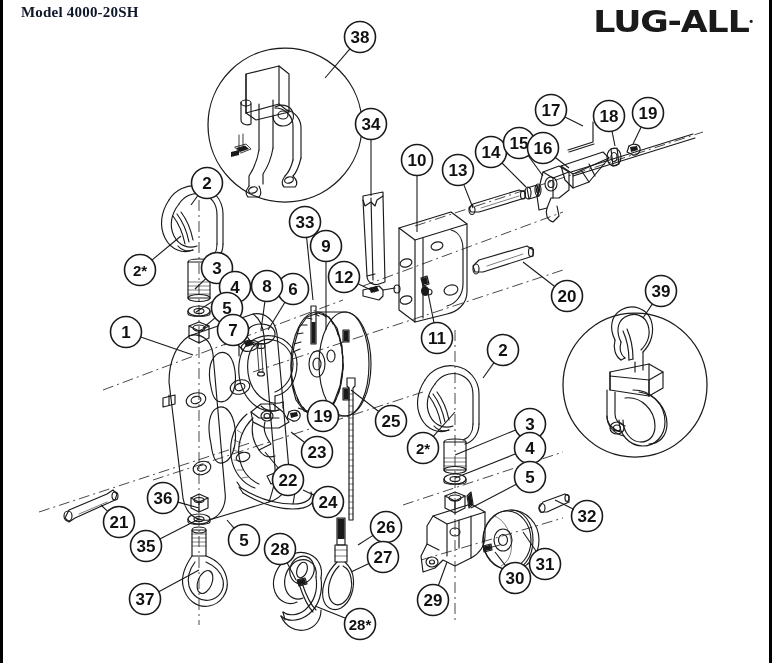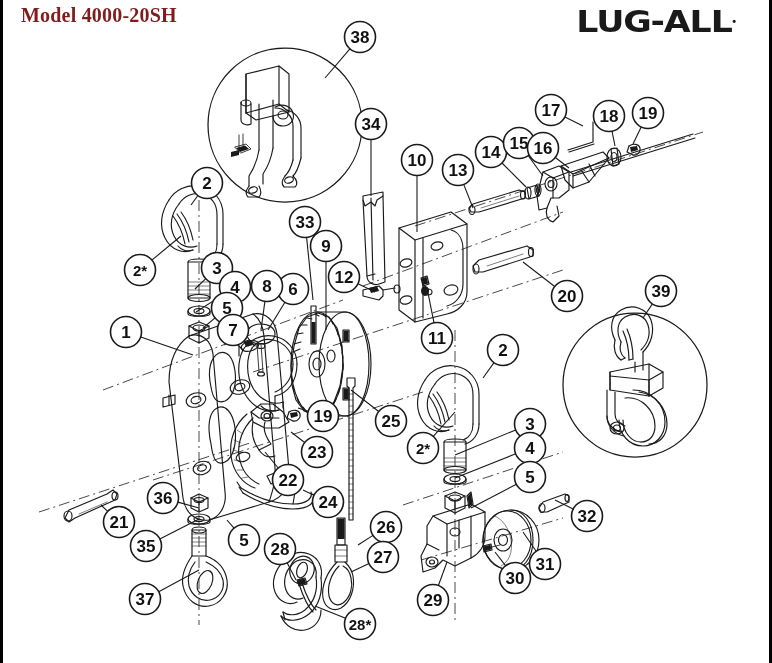--- a/index.html
+++ b/index.html
@@ -16,28 +16,28 @@
     overflow:hidden;
     box-sizing:border-box;
     border-left:3px solid #000;
     border-right:3px solid #000;
   }
   #title{
     position:absolute;
     left:18px; top:4px;
     font-family:"Liberation Serif", serif;
     font-weight:bold;
-    font-size:20px;
+    font-size:15px;
     letter-spacing:0.2px;
-    color:#7f1d1d;
+    color:#0f172a;
     white-space:nowrap;
   }
   #logo{
     position:absolute;
-    right:33px; top:4px;
+    right:16px; top:4px;
     height:34px;
     display:flex;
     align-items:center;
   }
   #logo .logo-text{
     font-family:"DejaVu Sans", sans-serif;
     font-weight:bold;
     font-size:31px;
     line-height:31px;
     letter-spacing:-1px;

